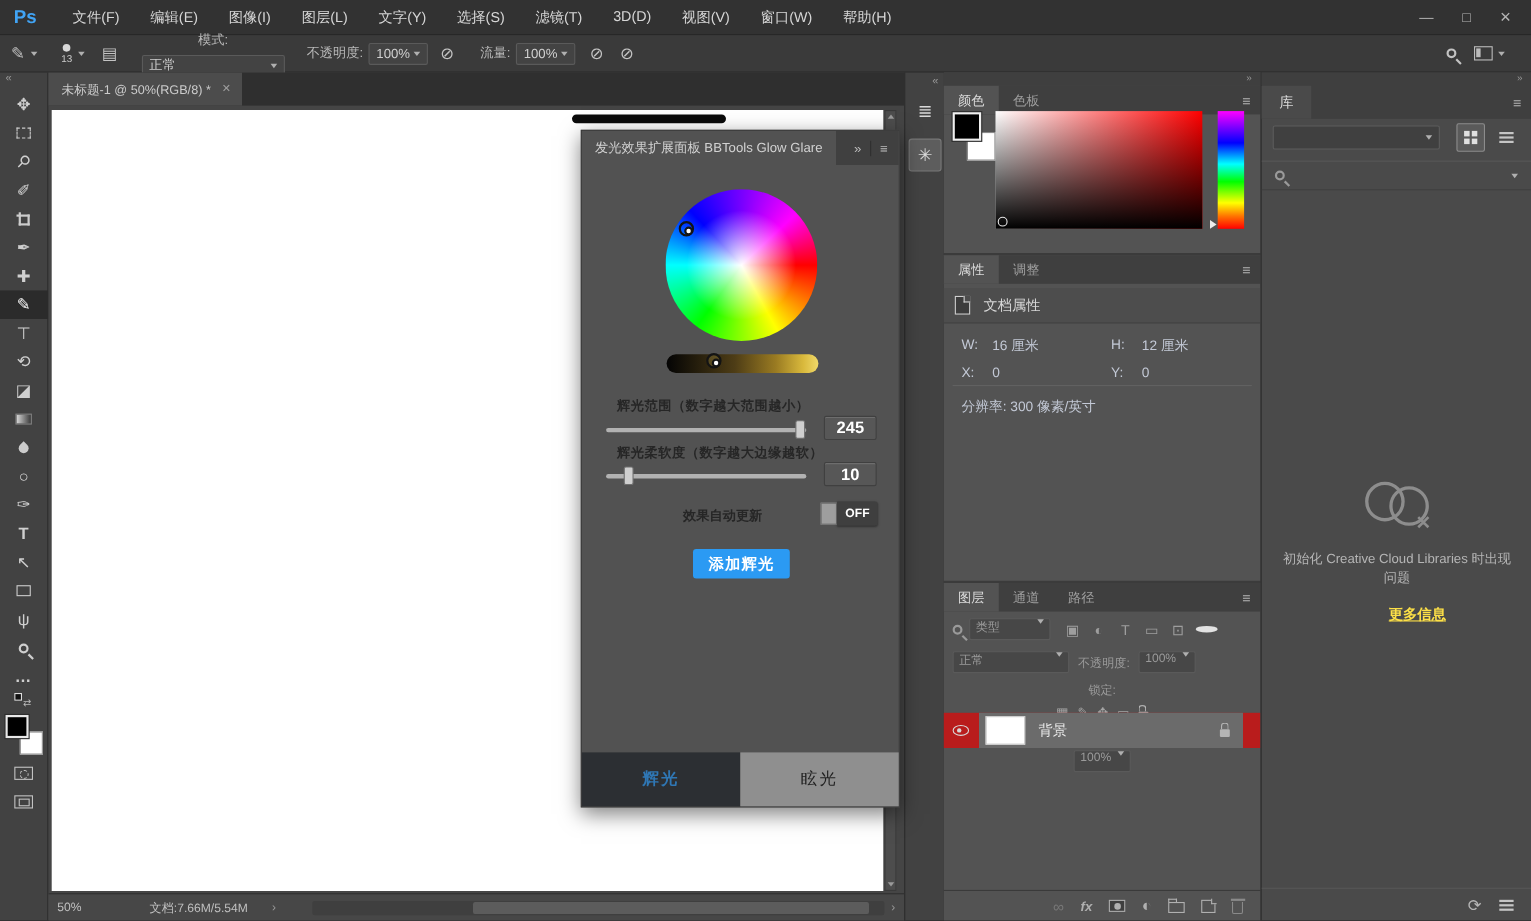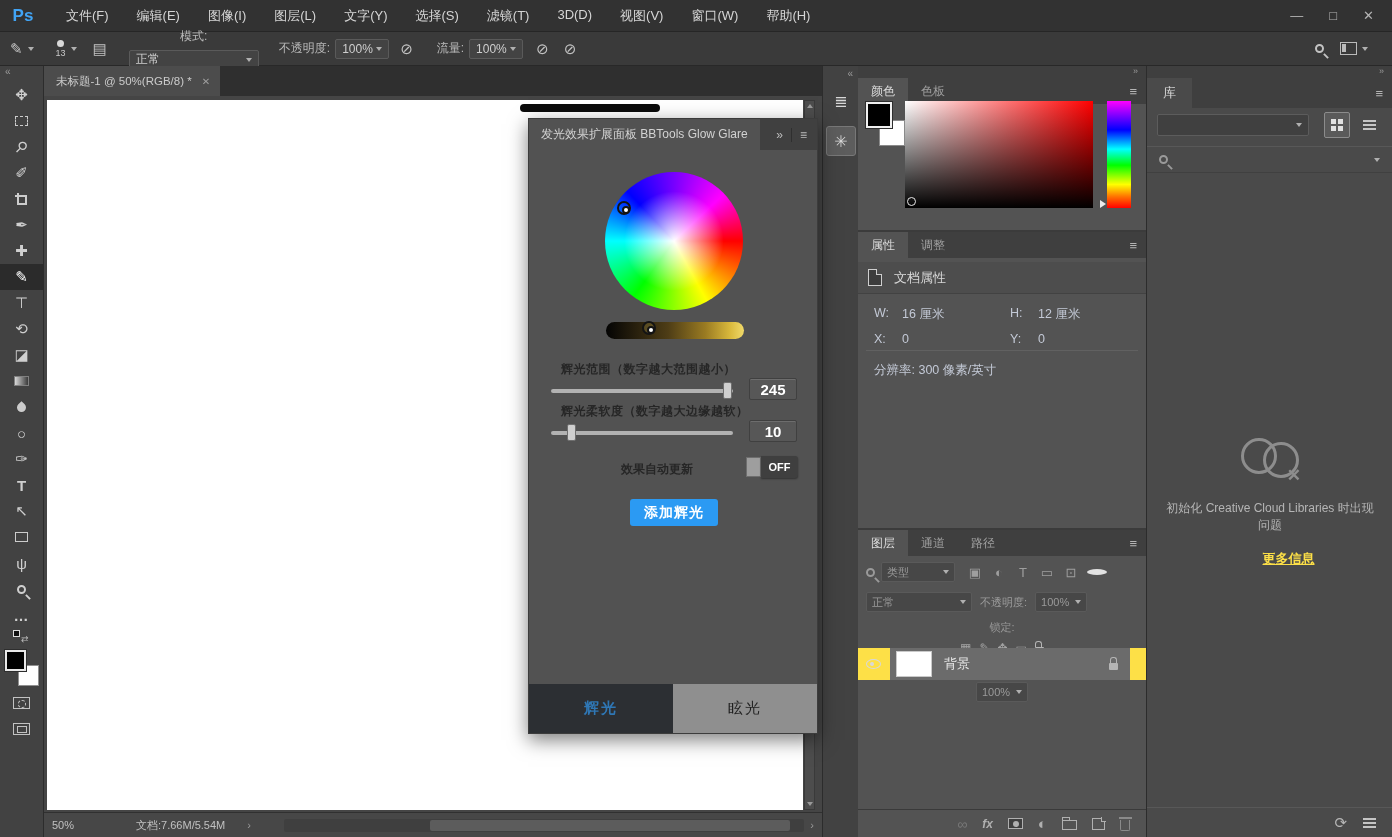--- a/index.html
+++ b/index.html
@@ -95,31 +95,31 @@
   .dprow{position:absolute;left:0;top:30px;width:100%;height:32px;background:#4d4d4d;border-bottom:1px solid #424242;display:flex;align-items:center;gap:12px;padding-left:10px;}
   .pageicon{width:14px;height:17px;border:1.5px solid #cfcfcf;position:relative;background:#3d3d3d;}
   .pageicon::after{content:"";position:absolute;right:-1px;top:-1px;width:5px;height:5px;background:#4d4d4d;border-left:1.5px solid #cfcfcf;border-bottom:1.5px solid #cfcfcf;}
   .dptitle{color:#d8d8d8;font-size:13px;}
   .propgrid{position:absolute;left:0;top:62px;width:100%;color:#c3c9d6;font-size:12.5px;}
   .propgrid span{position:absolute;}
   .propdivider{position:absolute;left:8px;right:8px;top:118px;border-top:1px solid #616161;}
   .resrow{position:absolute;left:16px;top:130px;color:#c3c9d6;font-size:12.5px;}
   
   .lrow{position:absolute;left:0;width:100%;display:flex;align-items:center;}
-  .lbox{height:20px;background:#474747;border:1px solid #5a5a5a;border-radius:2px;display:flex;align-items:center;justify-content:space-between;padding:0 5px;color:#9a9a9a;font-size:11px;}
+  .lbox{height:20px;background:#474747;border:1px solid #5a5a5a;border-radius:2px;display:flex;justify-content:space-between;padding:0 5px;color:#9a9a9a;font-size:11px;}
   .lfilter{top:32px;gap:6px;padding:0 8px;}
   .lficons{display:flex;gap:4px;margin-left:4px;color:#9e9e9e;font-size:13px;align-items:center;}
   .lficons>span{width:20px;text-align:center;}
   .ldot{width:6px;height:6px;border-radius:50%;background:#e2e2e2;margin-left:2px;}
   .lblend{top:62px;gap:8px;padding:0 8px;color:#9a9a9a;font-size:11px;}
   .llock{top:90px;gap:6px;padding:0 8px;color:#9a9a9a;font-size:11px;flex-direction:column;}
   .lockrow-icons{display:flex;gap:8px;color:#a5a5a5;font-size:12px;align-items:center;}
   .lockicon{display:inline-block;width:9px;height:7px;background:#b5b5b5;border-radius:1px;position:relative;margin-top:5px;}
   .lockicon::before{content:"";position:absolute;width:5px;height:5px;border:1.5px solid #b5b5b5;border-bottom:none;border-radius:3px 3px 0 0;left:0.5px;top:-6px;}
-  .layerrow{top:118px;height:32px;background:#fde047;}
+  .layerrow{top:118px;height:32px;background:#b91c1c;}
   .eye{display:inline-block;width:15px;height:10px;border:1.5px solid #d8d8d8;border-radius:50%;position:relative;margin-left:8px;}
   .eye::after{content:"";position:absolute;width:4px;height:4px;border-radius:50%;background:#d8d8d8;left:3px;top:1.5px;}
   .layersel{position:absolute;left:32px;top:0;width:240px;height:32px;background:#6b6b6b;display:flex;align-items:center;}
   .lthumb{width:36px;height:26px;background:#fff;border:1px solid #c9c9c9;margin-left:6px;}
   .lname{margin-left:12px;color:#e8e8e8;font-size:13px;}
   .llockic{margin-left:auto;margin-right:12px;}
   .lbottom{position:absolute;left:0;bottom:0;width:100%;height:28px;border-top:1px solid #3a3a3a;display:flex;align-items:center;justify-content:flex-end;gap:15px;padding-right:16px;color:#a8a8a8;}
   .fx{font-style:italic;font-weight:bold;font-size:12px;color:#b0b0b0;}
   .maskicon{width:15px;height:11px;border:1px solid #b0b0b0;background:#3f3f3f;position:relative;}
   .maskicon::after{content:"";position:absolute;left:4px;top:2px;width:6px;height:6px;border-radius:50%;background:#b0b0b0;}

